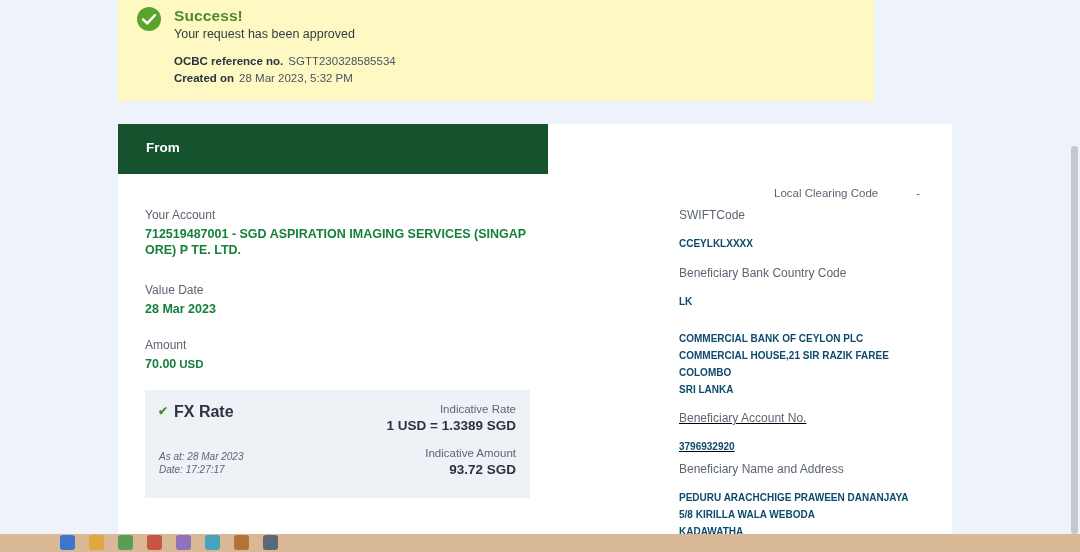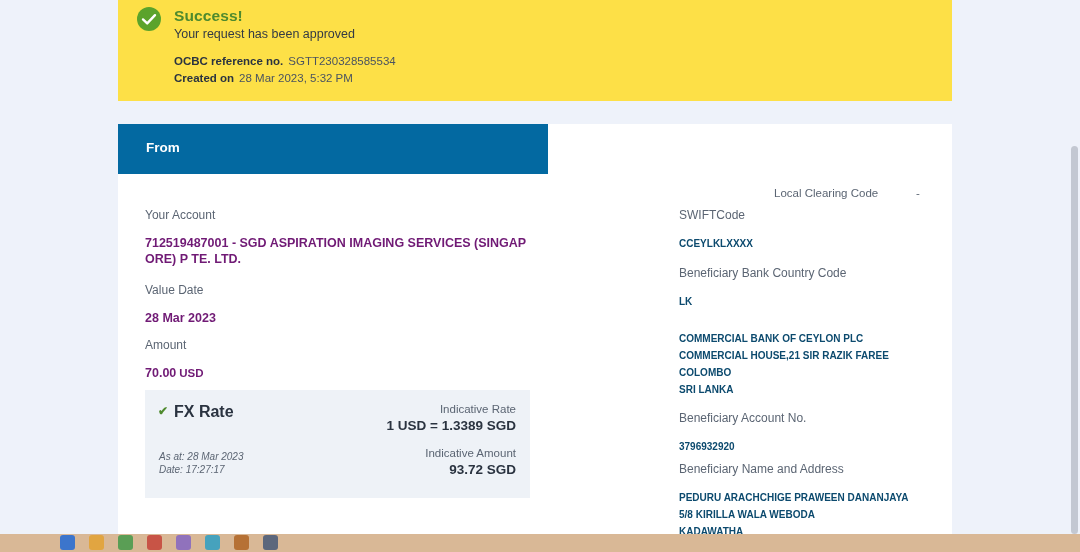--- a/index.html
+++ b/index.html
@@ -21,23 +21,23 @@
     height: 552px;
     background: #eef2fa;
     overflow: hidden;
   }
 
   
   .success-banner {
     position: absolute;
     left: 118px;
     top: 0;
-    width: 834px;
+    width: 756px;
     height: 101px;
-    background: #fde047;
+    background: #fef9c3;
     box-sizing: border-box;
     padding: 8px 0 0 16px;
   }
   .success-check {
     position: absolute;
     left: 18px;
     top: 6px;
     width: 26px;
     height: 26px;
   }
@@ -87,21 +87,21 @@
   .hdr {
     position: absolute;
     left: 0; top: 0;
     width: 834px;
     height: 50px;
     display: flex;
   }
   .hdr-from {
     width: 430px;
     height: 50px;
-    background: #0369a1;
+    background: #14532d;
     box-sizing: border-box;
     padding: 16px 0 0 28px;
     color: #ffffff;
     font-size: 13.5px;
     font-weight: bold;
   }
   .hdr-to {
     width: 404px;
     height: 50px;
     background: linear-gradient(to right, #4a5771 0%, #8f9db8 100%);
@@ -134,24 +134,24 @@
   }
 
   .fld { position: absolute; }
   .lbl {
     font-size: 12px;
     color: #5b6573;
     line-height: 15px;
   }
   .val {
     font-size: 12.5px;
-    color: #701a75;
+    color: #15803d;
     font-weight: bold;
     line-height: 16px;
-    margin-top: 12px;
+    margin-top: 3px;
   }
   .val-blue {
     font-size: 10px;
     color: #0c4a6e;
     font-weight: bold;
     line-height: 17px;
     margin-top: 12px;
   }
   .unit {
     font-weight: bold;
@@ -363,21 +363,21 @@
           <div class="val-blue">LK</div>
         </div>
 
         <div class="fld" style="left:131px; top:144px; width:290px;">
           <div class="val-blue" style="white-space:pre-line;">COMMERCIAL BANK OF CEYLON PLC
 COMMERCIAL HOUSE,21 SIR RAZIK FAREE
 COLOMBO
 SRI LANKA</div>
         </div>
 
-        <div class="fld" style="left:131px; top:237px; width:280px;">
+        <div class="fld" style="left:131px; top:237px; width:280px;text-decoration:underline;">
           <div class="lbl">Beneficiary Account No.</div>
           <div class="val-blue">3796932920</div>
         </div>
 
         <div class="fld" style="left:131px; top:288px; width:300px;">
           <div class="lbl">Beneficiary Name and Address</div>
           <div class="val-blue" style="white-space:pre-line;">PEDURU ARACHCHIGE PRAWEEN DANANJAYA
 5/8  KIRILLA WALA WEBODA
 KADAWATHA
 SRILANKA</div>

